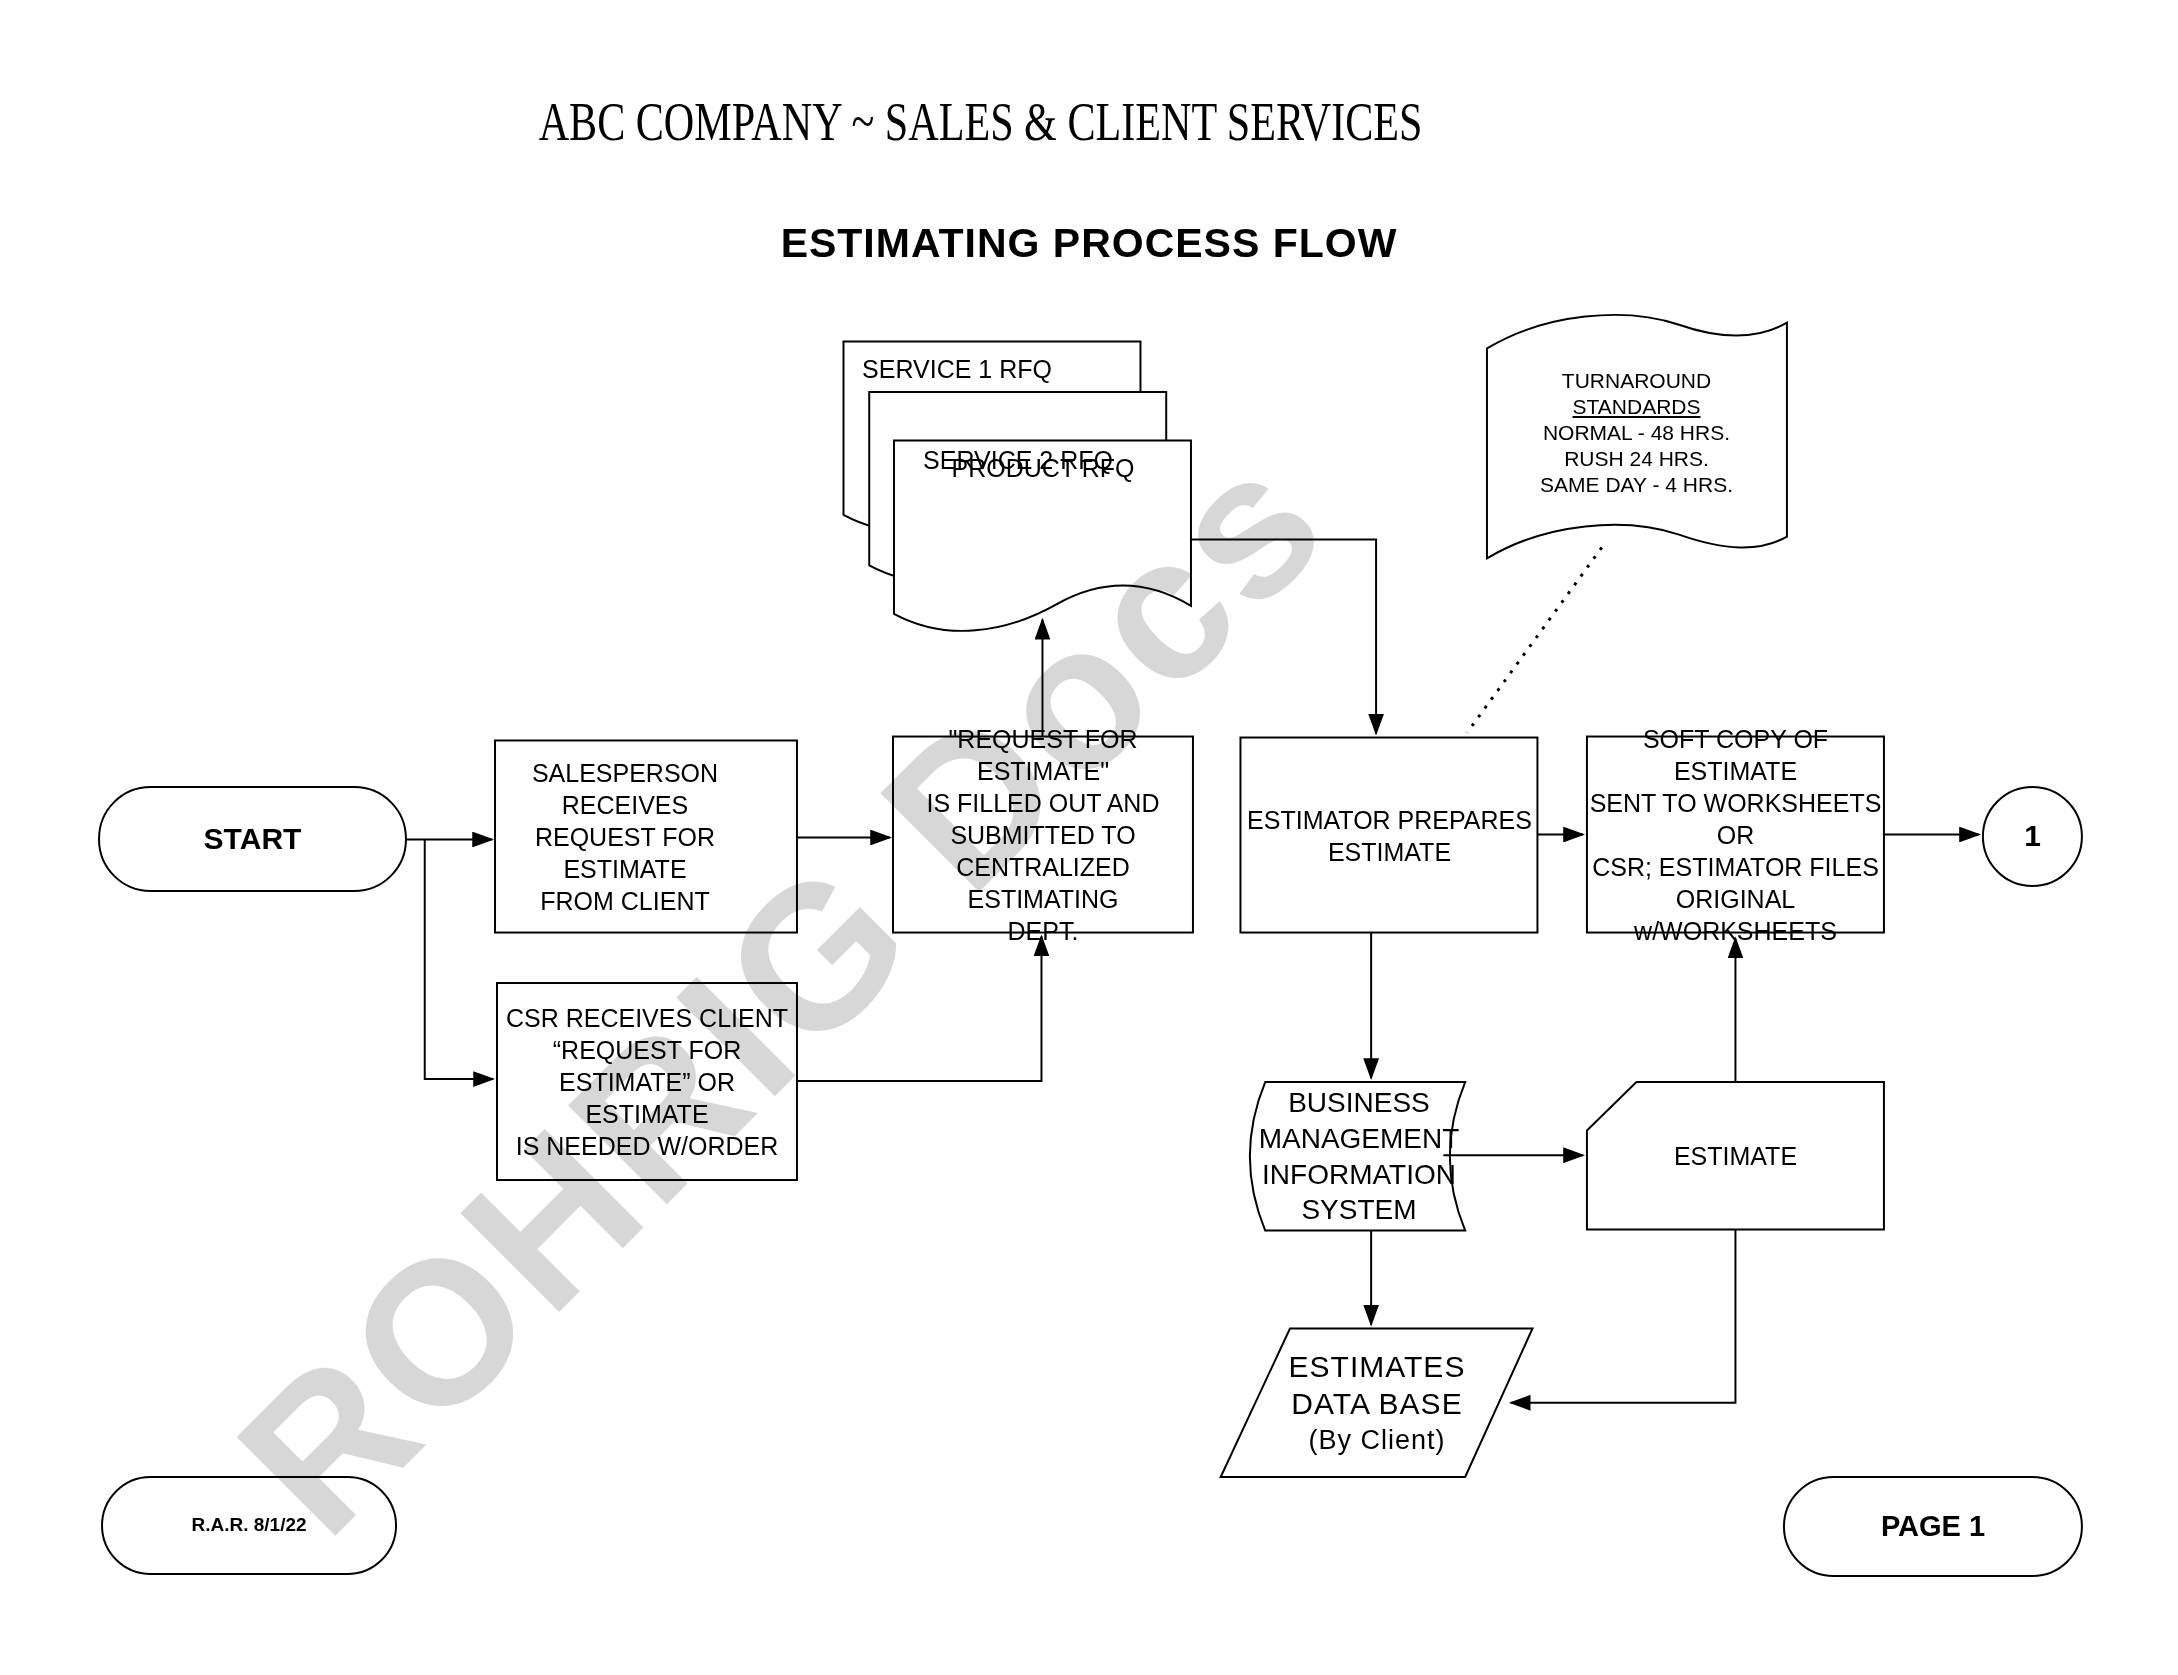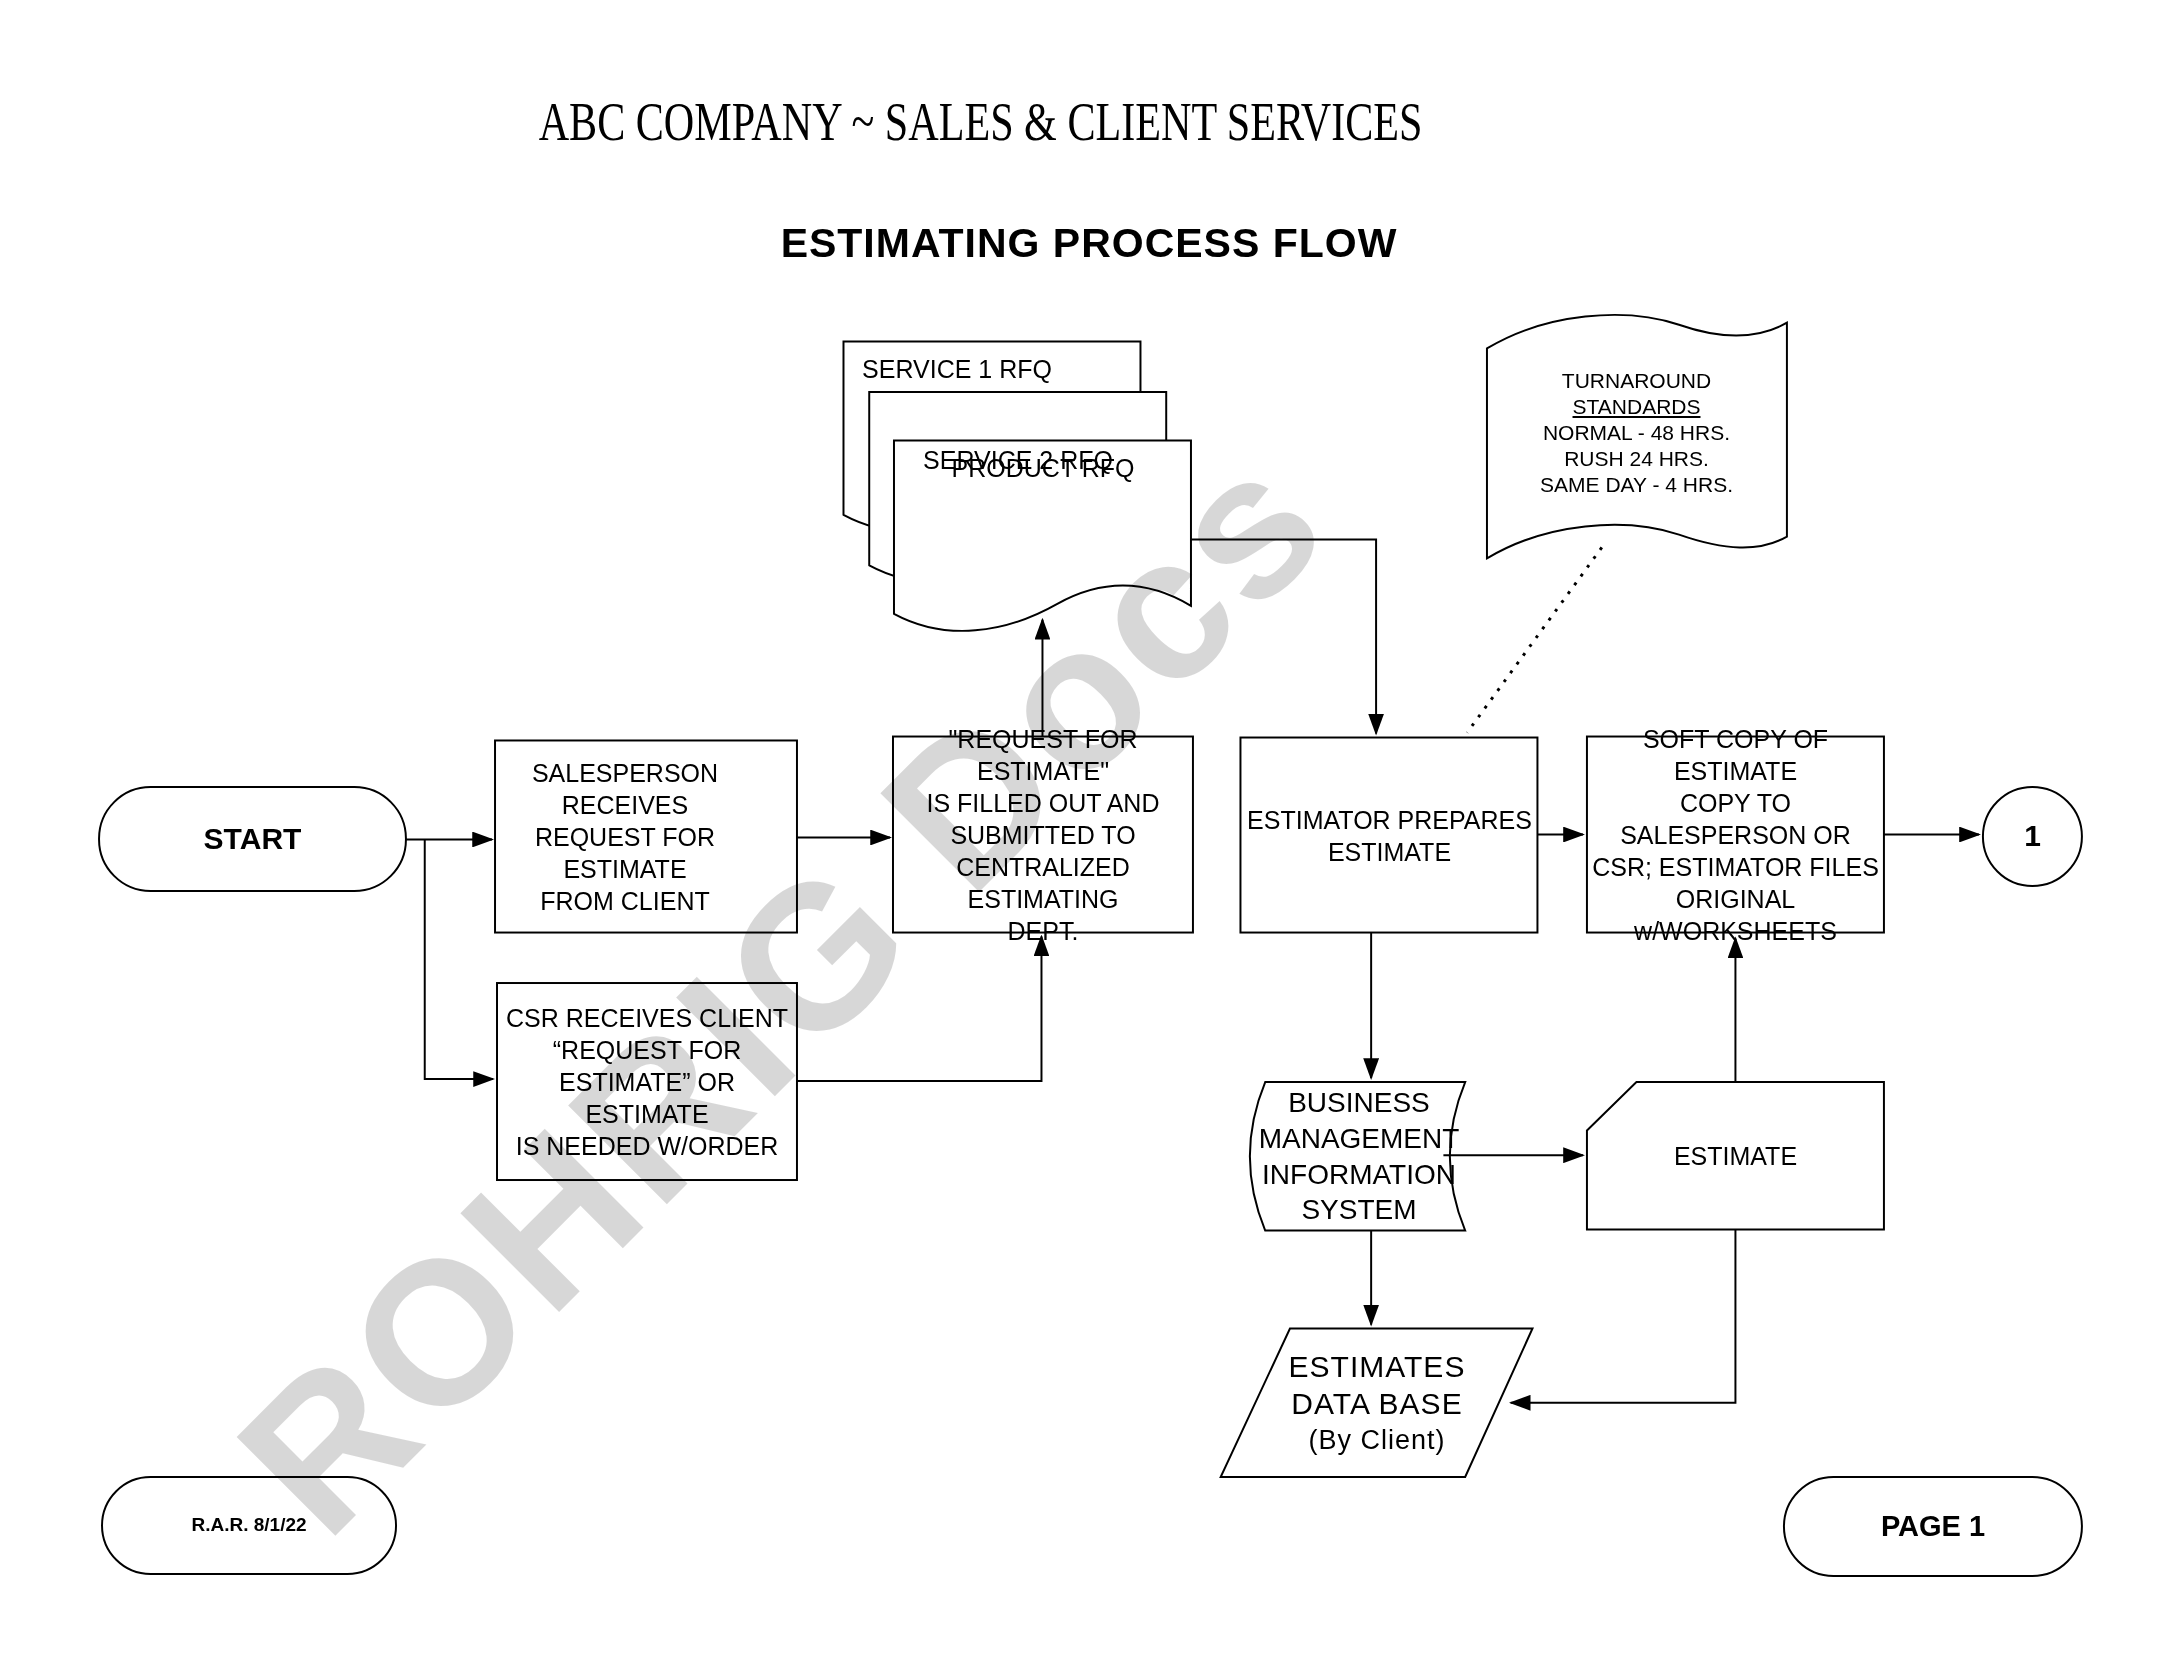--- a/index.html
+++ b/index.html
@@ -126,21 +126,21 @@
 <div class="lbl node-label" style="left:893px;top:737px;width:300px;height:196px;">"REQUEST FOR ESTIMATE"
 IS FILLED OUT AND
 SUBMITTED TO
 CENTRALIZED ESTIMATING
 DEPT.</div>
 
 <div class="lbl node-label" style="left:1241px;top:738px;width:297px;height:195px;">ESTIMATOR PREPARES
 ESTIMATE</div>
 
 <div class="lbl node-label" style="left:1587px;top:737px;width:297px;height:196px;">SOFT COPY OF ESTIMATE
-COPY TO SALESPERSON OR
+SENT TO WORKSHEETS OR
 CSR; ESTIMATOR FILES
 ORIGINAL w/WORKSHEETS</div>
 
 <div class="lbl bold big" style="left:1983px;top:787px;width:99px;height:99px;">1</div>
 
 <div class="lbl node-label" style="left:1265px;top:1082px;width:188px;height:149px;font-size:28px;">BUSINESS
 MANAGEMENT
 INFORMATION
 SYSTEM</div>
 

